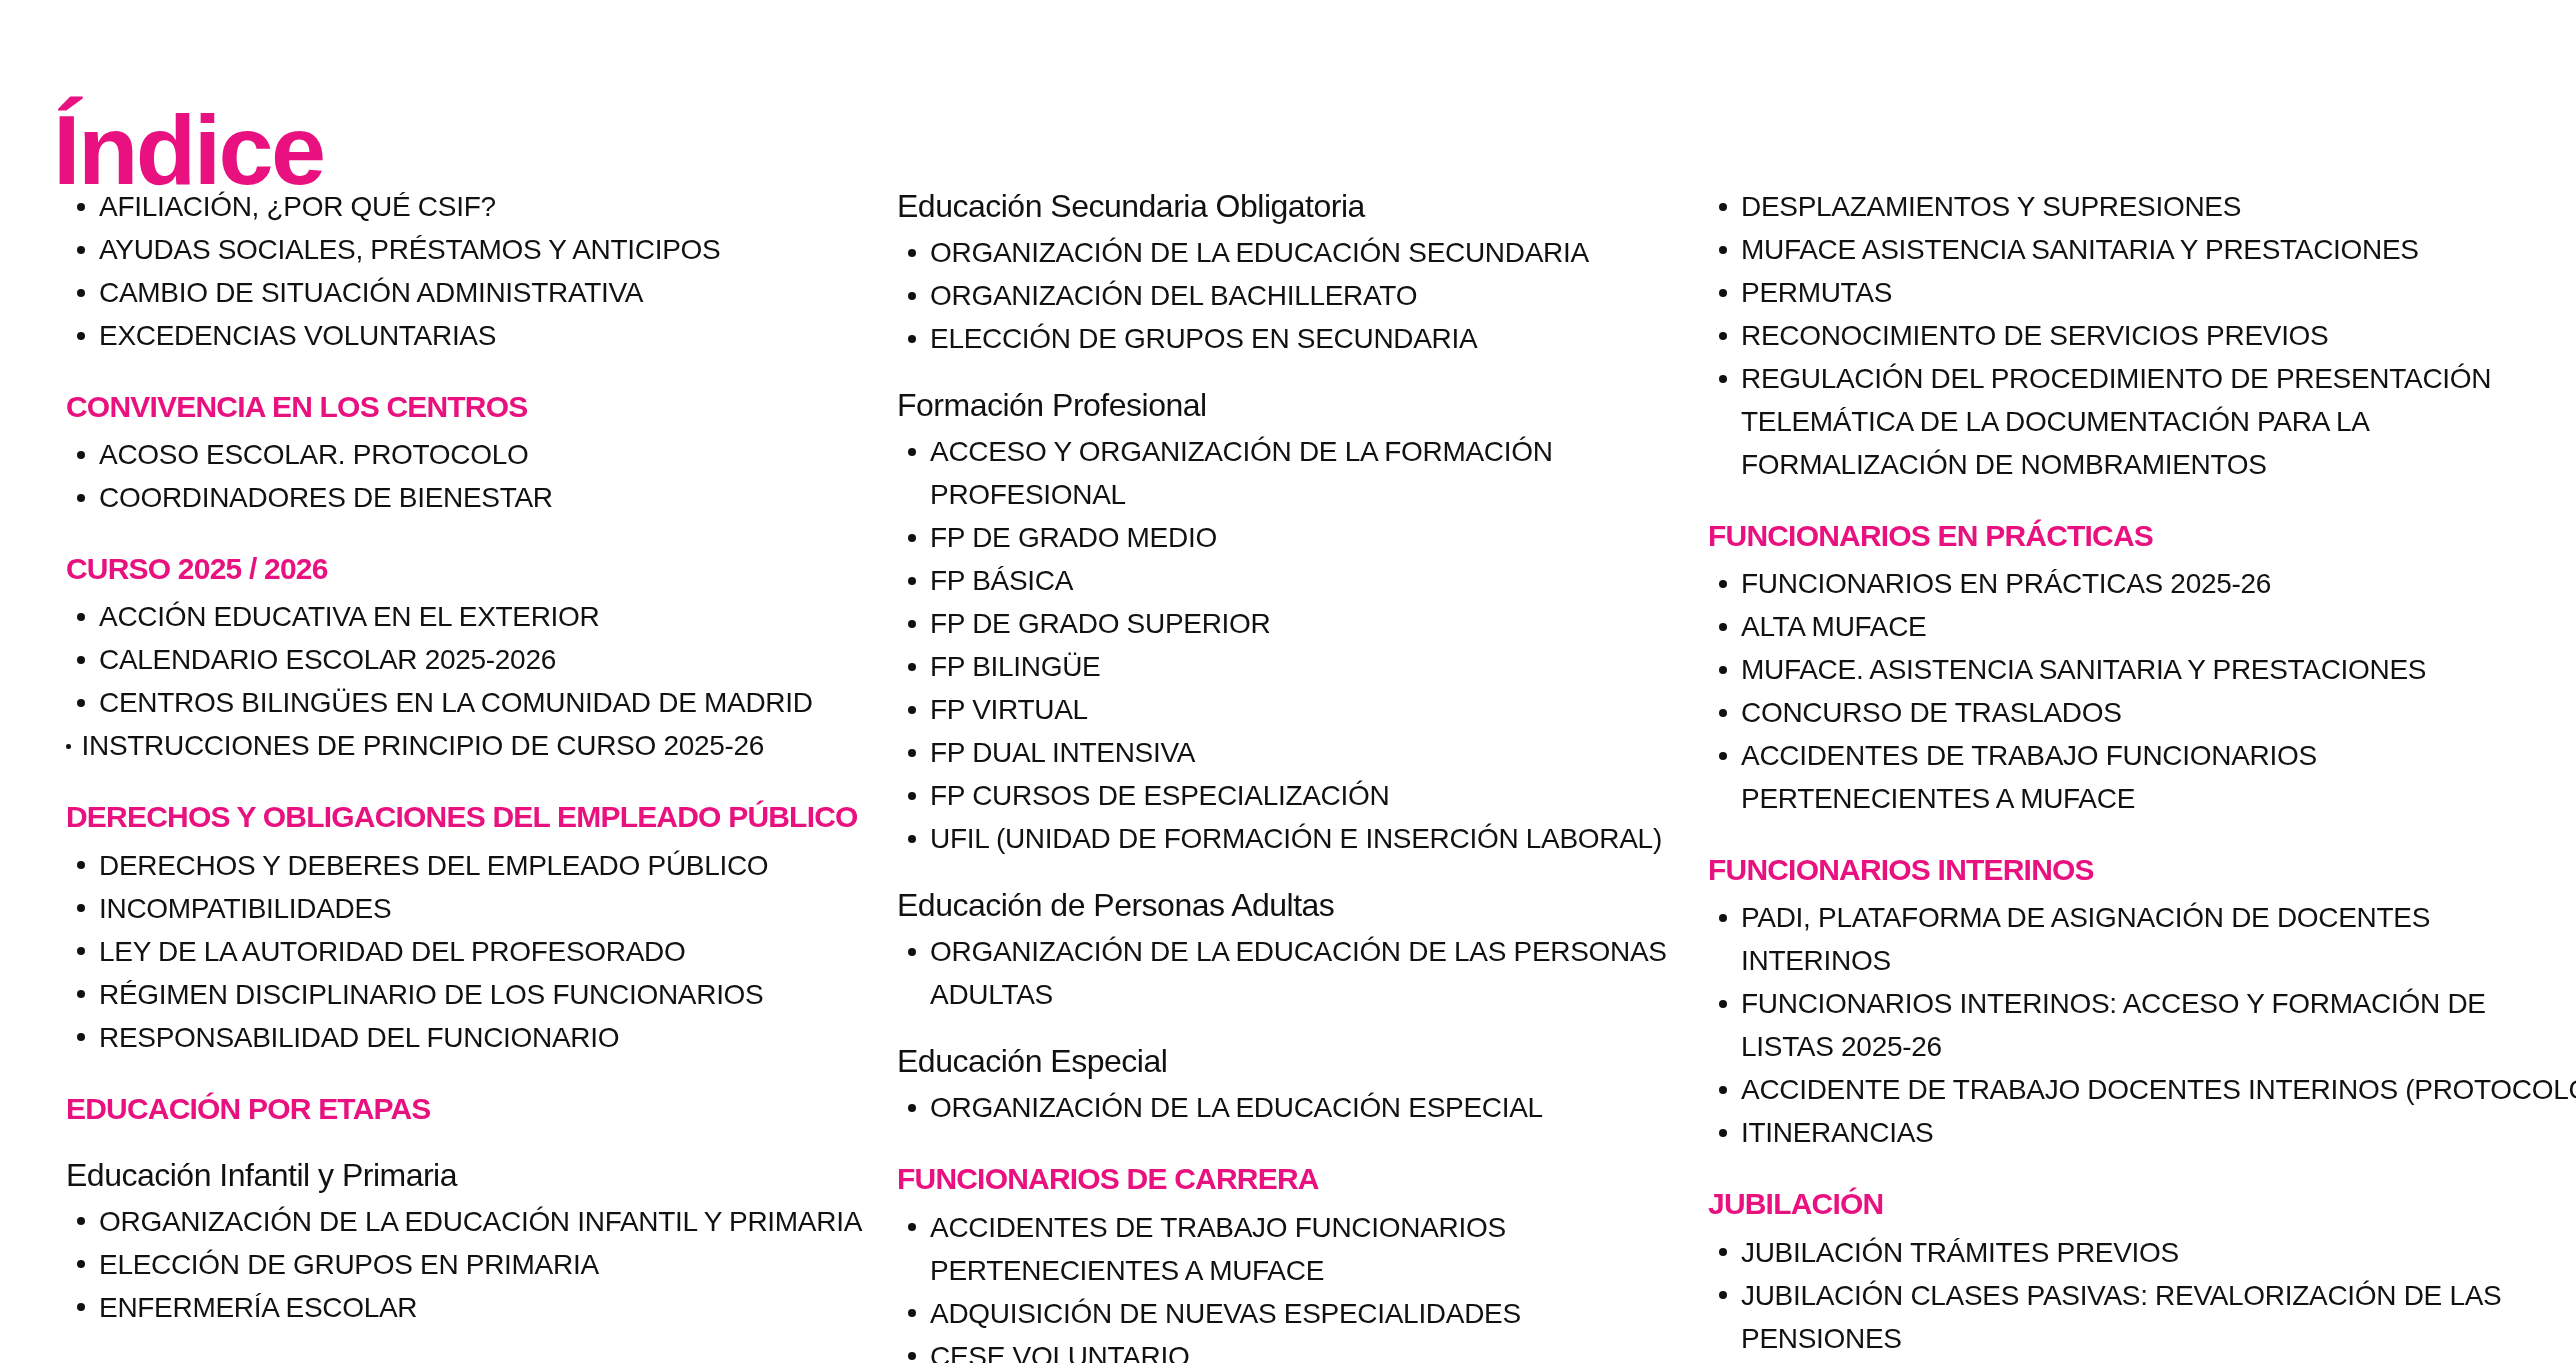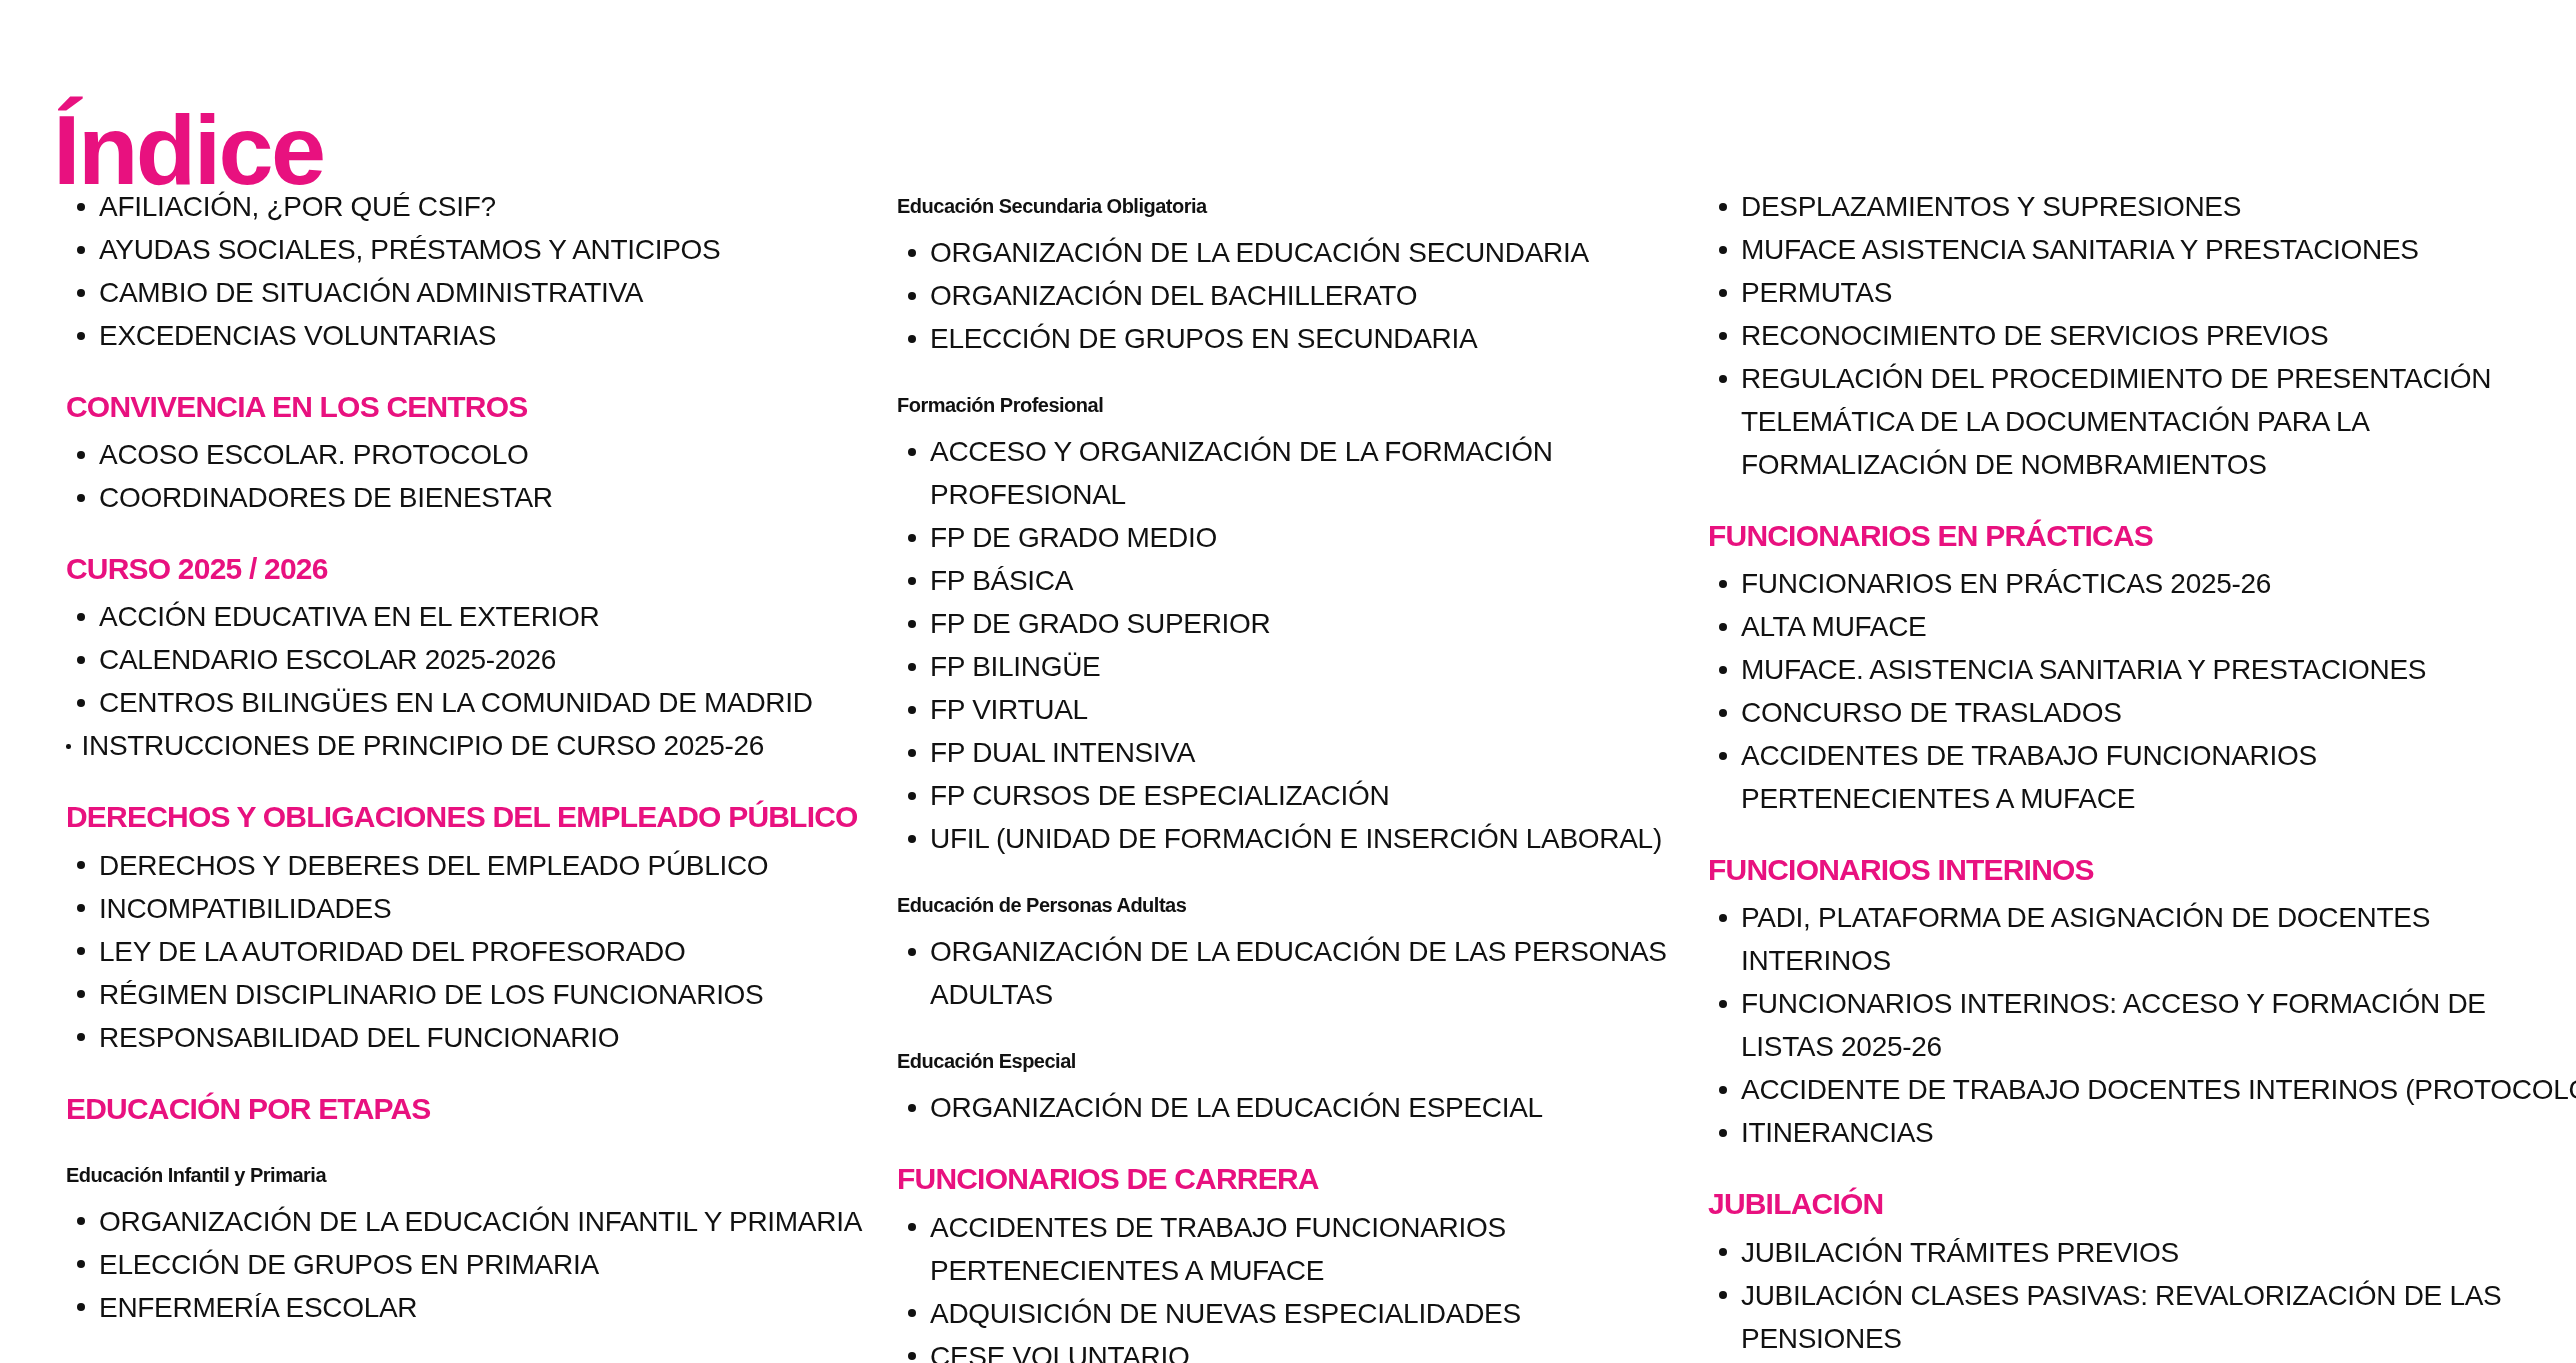--- a/index.html
+++ b/index.html
@@ -36,22 +36,22 @@
   .section-header{
     font-size:30px;
     font-weight:700;
     letter-spacing:-0.8px;
     color:var(--accent);
     line-height:43px;
     margin:28px 0 5.2px 0;
     white-space:nowrap;
   }
   .subsection-header{
-    font-size:20px;
-    font-weight:700;
+    font-size:32px;
+    font-weight:400;
     letter-spacing:-0.5px;
     color:var(--ink);
     line-height:43px;
     margin:24px 0 3.1px 0;
     white-space:nowrap;
   }
   .toc-column > :first-child{margin-top:0;}
 
   .toc-item{
     position:relative;

